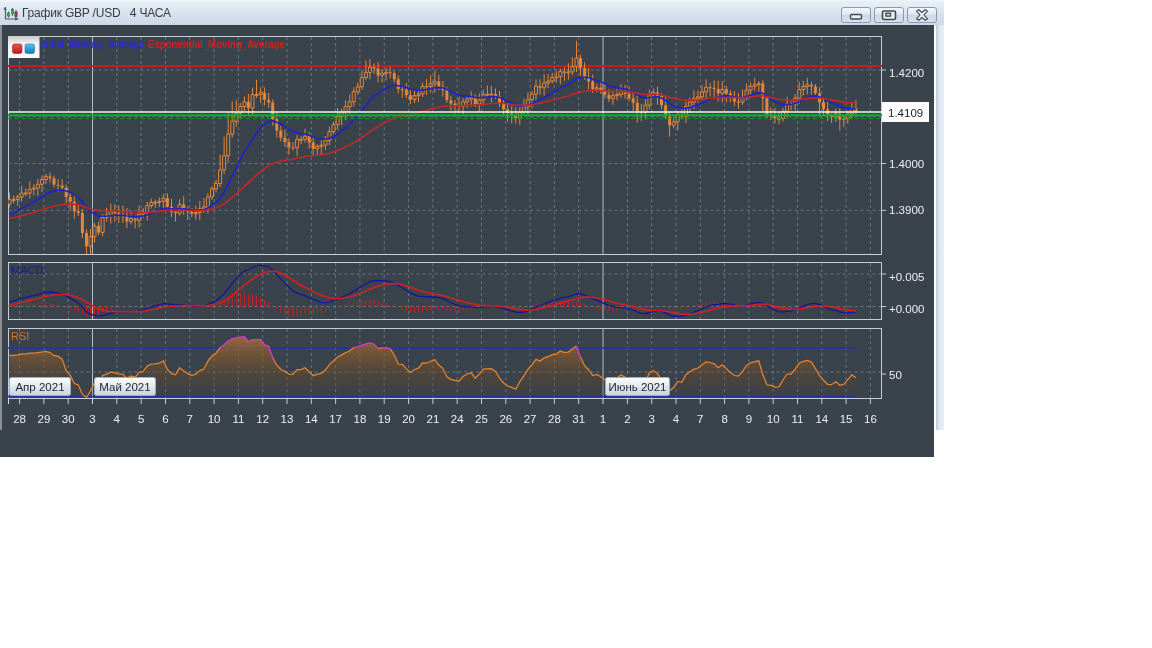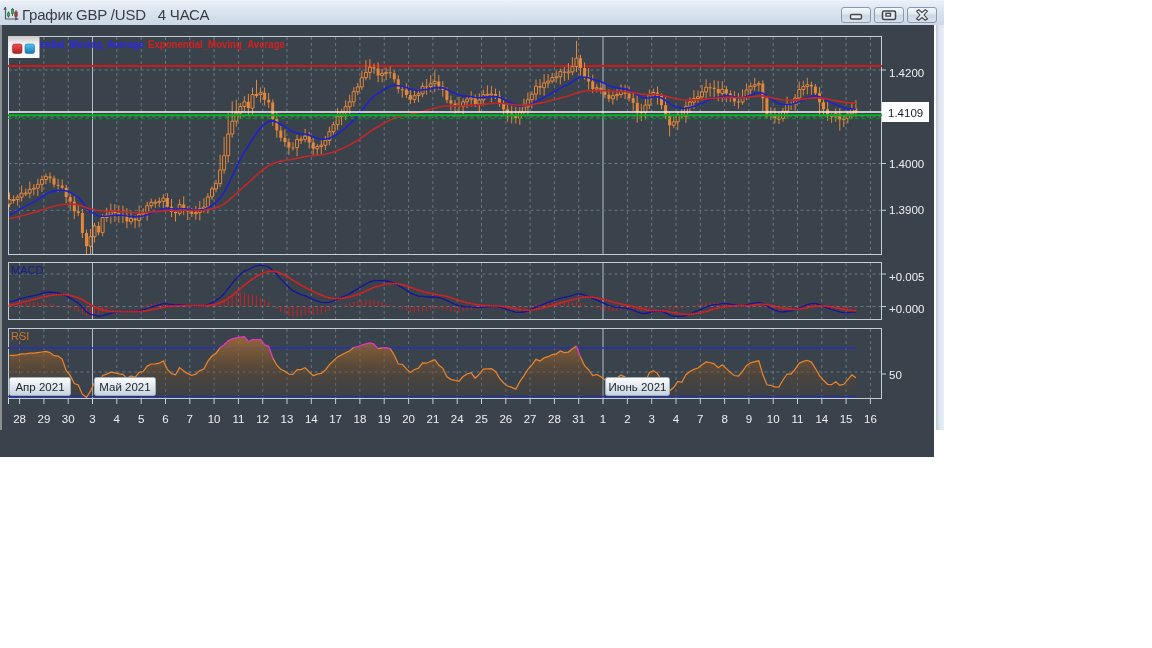--- a/index.html
+++ b/index.html
@@ -1,18 +1,18 @@
 <!DOCTYPE html>
 <html><head><meta charset="utf-8">
 <style>
 *{margin:0;padding:0;box-sizing:border-box}
 body{width:1152px;height:648px;background:#fff;font-family:"Liberation Sans",sans-serif;overflow:hidden}
 #win{position:absolute;left:0;top:0;width:944px;height:430px}
 #tbar{position:absolute;left:0;top:0;width:944px;height:25px;background:linear-gradient(180deg,#eaf0f7 0%,#dbe5f0 40%,#ccd8e6 100%);border-top:1px solid #f0f4f9}
-#tbar .ttl{position:absolute;left:22px;top:5px;font-size:15px;letter-spacing:-0.2px;color:#383d42}
+#tbar .ttl{position:absolute;left:22px;top:5px;font-size:12px;letter-spacing:-0.2px;color:#383d42}
 #client{position:absolute;left:0;top:25px;width:934px;height:432px;background:#3a434c}
 #lbord{position:absolute;left:0;top:25px;width:2px;height:405px;background:#8a8f94}
 #rbord{position:absolute;left:936px;top:25px;width:8px;height:405px;background:linear-gradient(90deg,#bcc9d8,#dde6f0 40%,#e8eef6)}
 .btn{position:absolute;top:6px;width:30px;height:16px;border:1px solid #8a99ad;border-radius:3px;background:linear-gradient(180deg,#f3f7fb 0%,#dfe7f0 45%,#ccd7e4 50%,#d8e1ec 100%)}
 </style></head>
 <body>
 <div id="win">
 <div id="tbar">
 <svg style="position:absolute;left:3px;top:5px" width="17" height="16" viewBox="0 0 17 16">
 <path d="M2.5 1v12h13" stroke="#505e6c" stroke-width="1.2" fill="none"></path>

